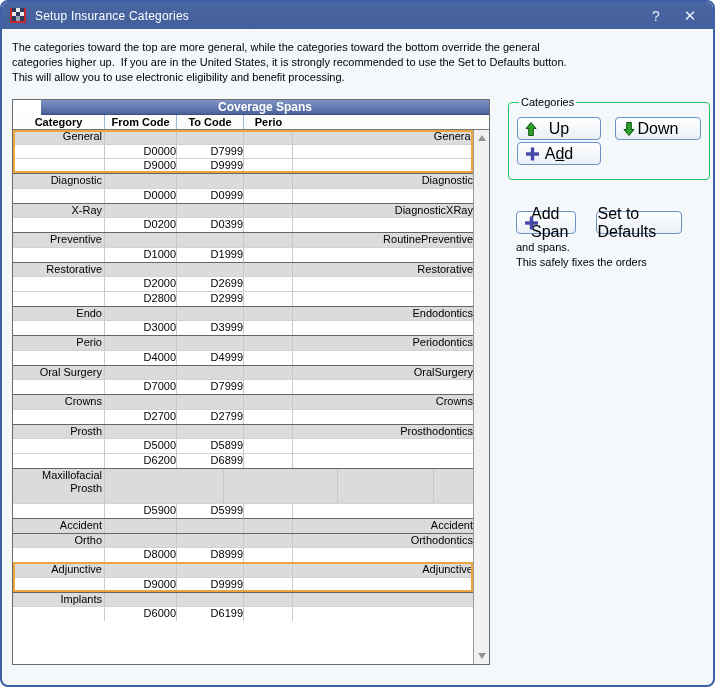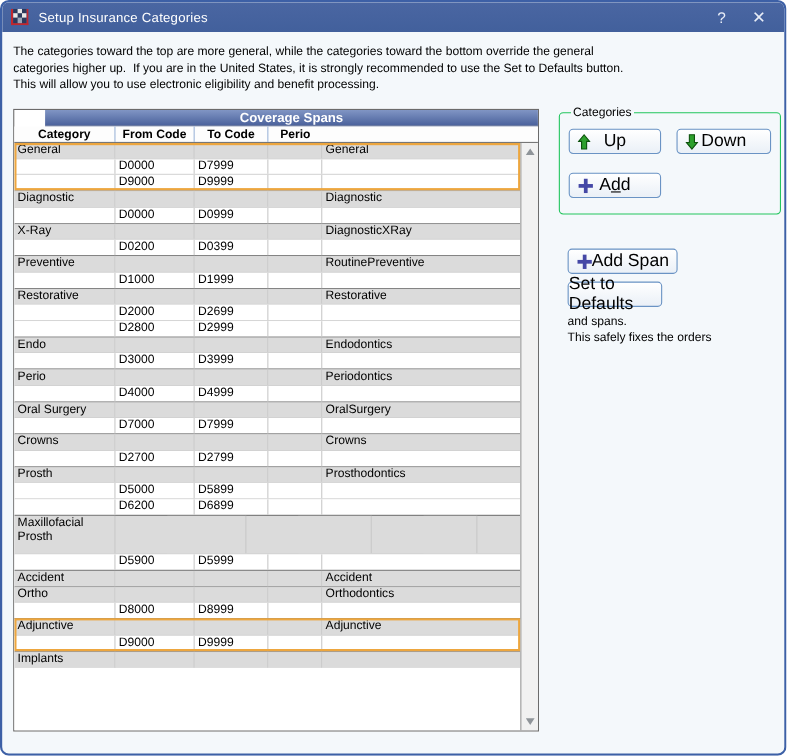--- a/index.html
+++ b/index.html
@@ -38,21 +38,21 @@
     background:linear-gradient(#8095c4,#4b629c);
     border-bottom:1px solid #3c4f80;
     margin-left:28px;
   }
   .colhead { display:grid; grid-template-columns:92px 72px 67px 49px 1fr; height:15px; background:#fdfdfd; border-bottom:1px solid #777; }
   .colhead .hcell {
     font-size:11px; font-weight:bold; text-align:center; line-height:14px;
     color:#000; overflow:hidden; border-right:1px solid #9db6d9;
   }
   .colhead .hcell:last-child { border-right:none; }
-  .grid-lower { flex:1; display:flex; overflow:hidden; }
+  .grid-lower { flex:1; display:flex; overflow:hidden;text-align:right; }
   #grid-body { flex:1; background:#ffffff; overflow:hidden; }
   .group { border-top:1px solid #666666; }
   .group:first-child { border-top:none; }
   .group.highlighted { outline:2px solid #eda63e; outline-offset:-2px; position:relative; z-index:2; }
   .row { display:grid; grid-template-columns:92px 72px 67px 49px 1fr; min-height:14px; border-bottom:1px solid #d2d2d2; background:#ffffff; }
   .row:last-child { border-bottom:none; }
   .group .row:last-child { border-bottom:none; }
   .cat-row { background:#dbdbdb; }
   .cat-row .cell { background:#dbdbdb; }
   .cell {
@@ -81,22 +81,22 @@
   .btn {
     position:relative; height:23px; border:1px solid #6a93c4; border-radius:4px;
     background:linear-gradient(#ffffff,#eaf0f7);
     font-size:16px; color:#000; display:inline-flex; align-items:center; justify-content:center;
     cursor:default;
   }
   .btn .btn-icon { position:absolute; left:7px; top:50%; transform:translateY(-50%); display:flex; }
   .btn-row { display:flex; gap:14px; margin-top:7px; }
   .btn-up, .btn-down { width:84px; }
   .btn-down { width:86px; }
-  .btn-add { width:84px; margin-top:17px; }
-  .btn-addspan { width:100px; margin-left:16px; margin-top:31px; }
+  .btn-add { width:84px; margin-top:2px; }
+  .btn-addspan { width:60px; margin-left:16px; margin-top:31px; }
   .btn-addspan .aslabel { margin-left:14px; }
   .btn-defaults { width:86px; margin-left:16px; margin-top:7px; }
   .u { text-decoration:underline; }
   .note { margin:6px 0 0 16px; font-size:11px; line-height:14.5px; color:#000; }
 </style>
 </head>
 <body>
 
 <div class="window">
 
@@ -368,20 +368,27 @@
                 <div class="cell c2">D9999</div>
                 <div class="cell c3"></div>
                 <div class="cell c4"></div>
               </div>
             </div>
             <div class="group">
               <div class="row cat-row">
                 <div class="cell c0">Implants</div>
                 <div class="cell c1"></div>
                 <div class="cell c2"></div>
+                <div class="cell c3"></div>
+                <div class="cell c4"></div>
+              </div>
+              <div class="row span-row">
+                <div class="cell c0"></div>
+                <div class="cell c1">D6000</div>
+                <div class="cell c2">D6199</div>
                 <div class="cell c3"></div>
                 <div class="cell c4"></div>
               </div>
             </div>
           </div>
         <div class="vscroll">
           <div class="tri-up"></div>
           <div class="tri-down"></div>
         </div>
       </div>

